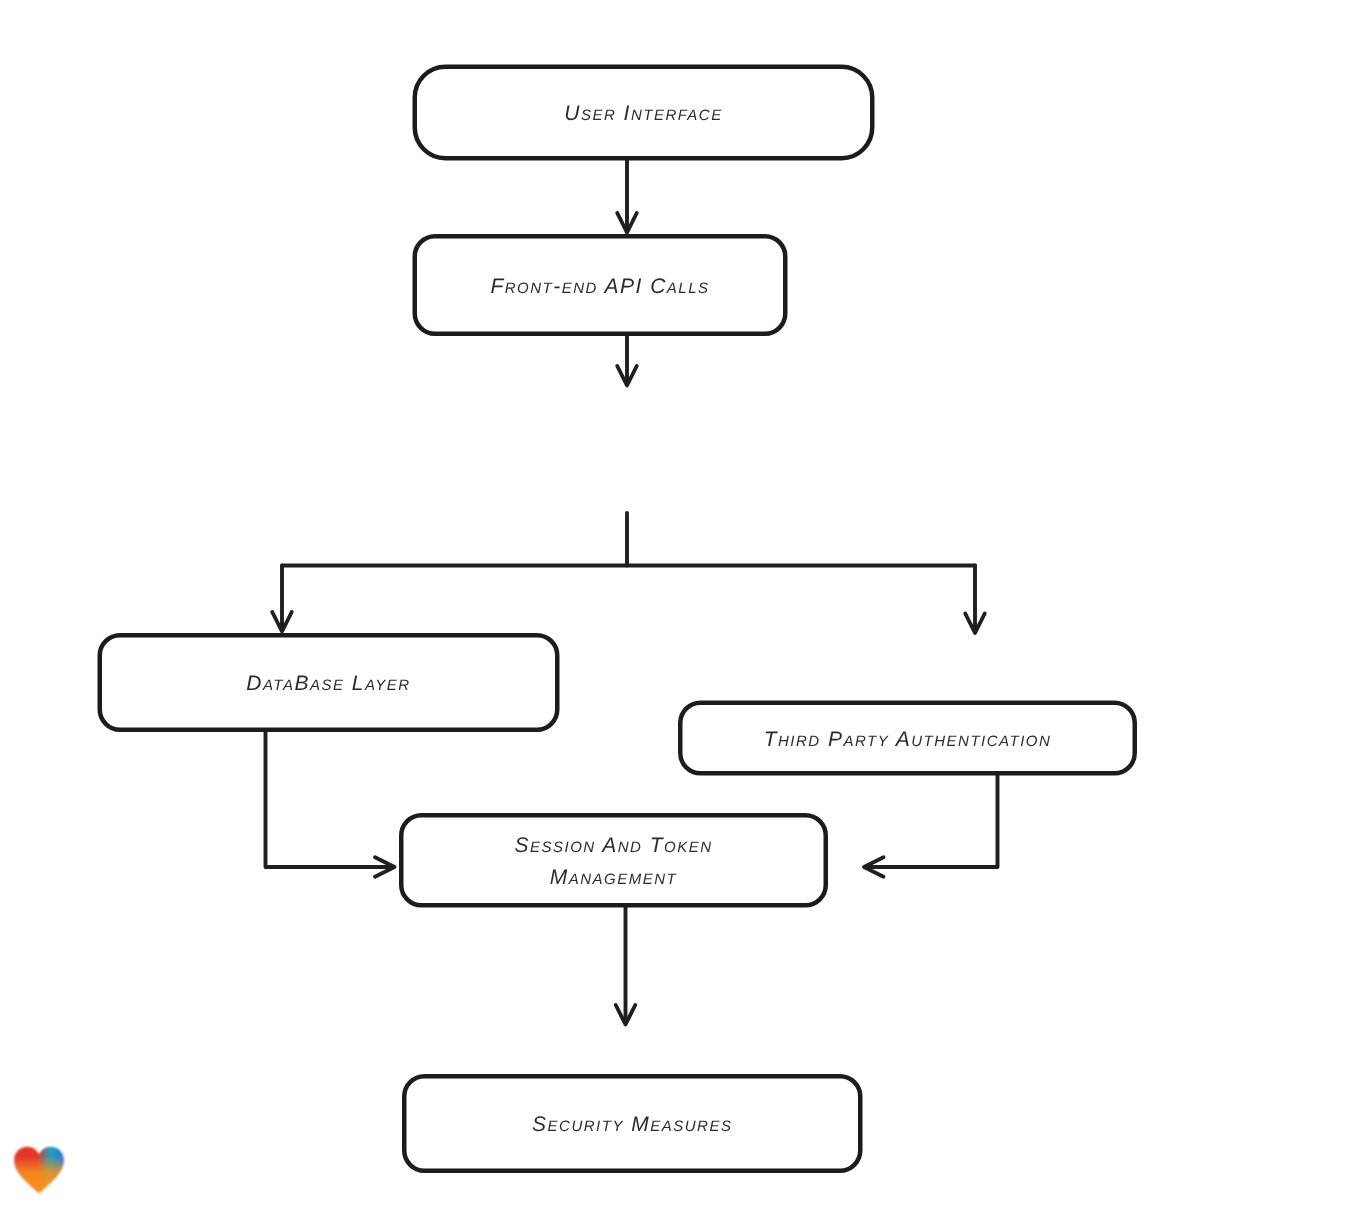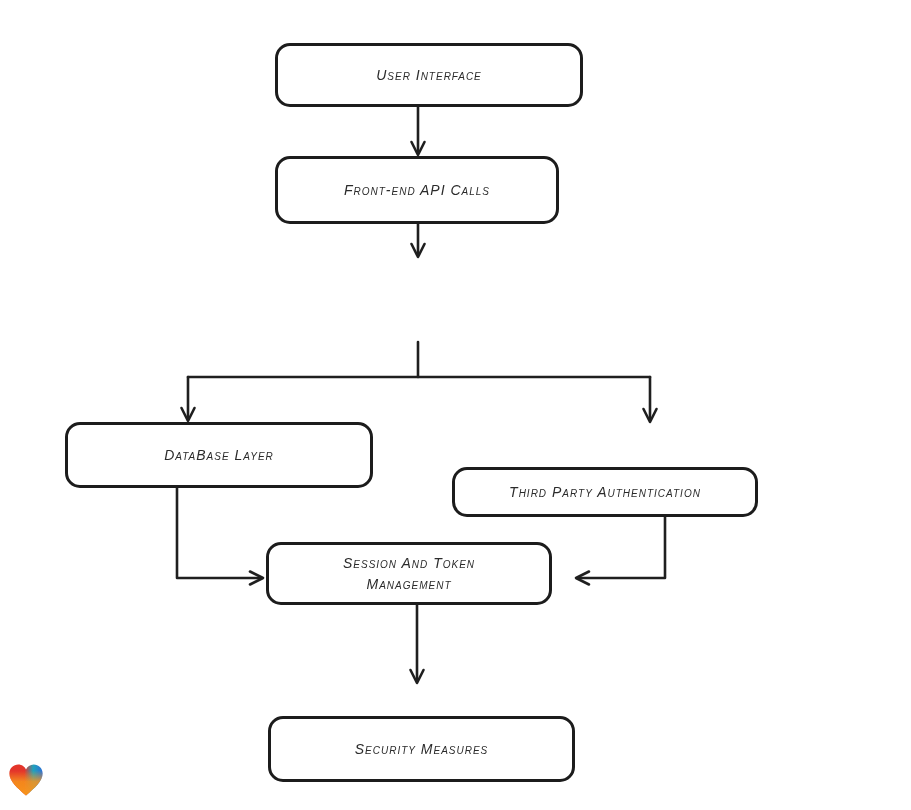--- a/index.html
+++ b/index.html
@@ -45,22 +45,22 @@
   .node-label {
     font-family: "Liberation Sans", sans-serif;
     font-size: 14px;
     font-style: italic;
     font-variant: small-caps;
     font-weight: 500;
     letter-spacing: 1px;
     line-height: 1.5;
     color: #2b2b2b;
   }
-  .n1 { left: 275px; top:  43px; width: 308px; height: 64px; }
-  .n2 { left: 275px; top: 156px; width: 284px; height: 68px; text-align: right; }
+  .n1 { left: 275px; top:  43px; width: 308px; height: 64px; border-radius: 22px; }
+  .n2 { left: 275px; top: 156px; width: 250px; height: 68px; text-align: right; }
   .n3 { left: 275px; top: 258px; width: 304px; height: 84px; }
   .n4 { left:  65px; top: 422px; width: 308px; height: 66px; }
   .n5 { left: 452px; top: 423px; width: 306px; height: 50px; margin-top: 44px; }
   .n6 { left: 266px; top: 542px; width: 286px; height: 63px; }
   .n7 { left: 268px; top: 716px; width: 307px; height: 66px; }
   .n3 .node-label { max-width: 210px; }
   .n6 .node-label { max-width: 180px; }
   .logo {
     position: absolute;
     left: 7px;

